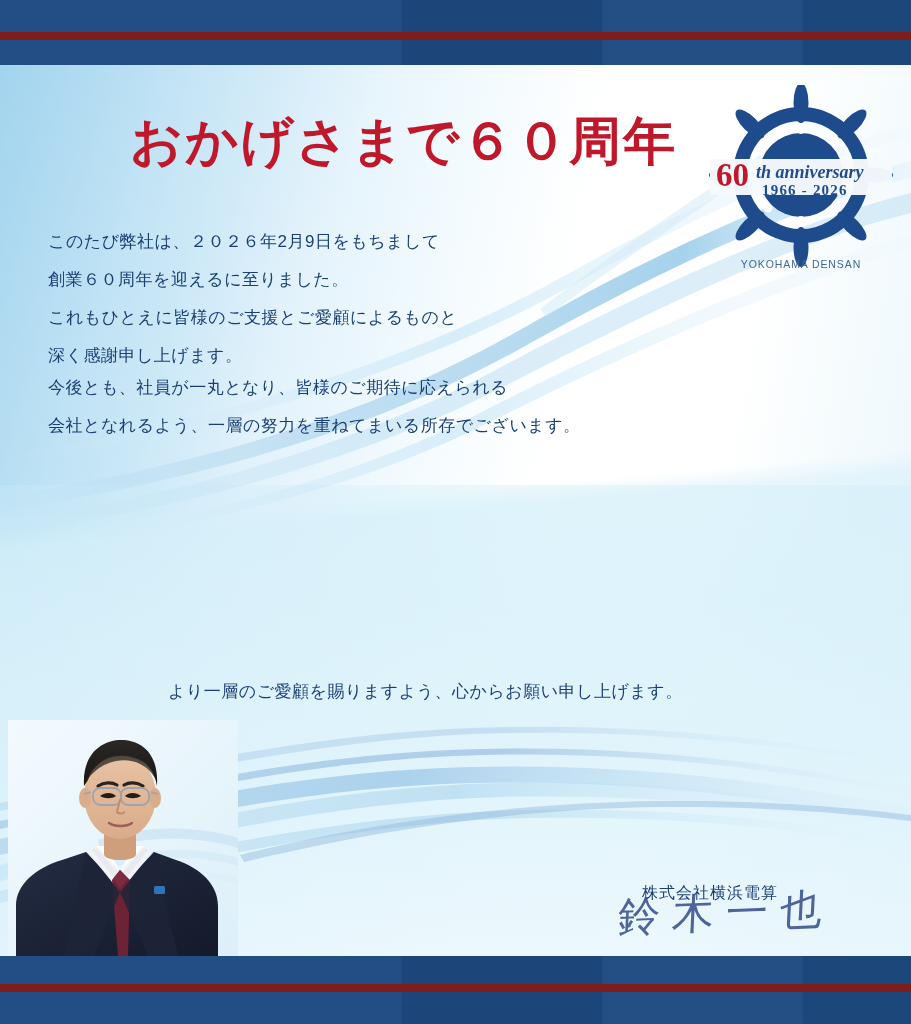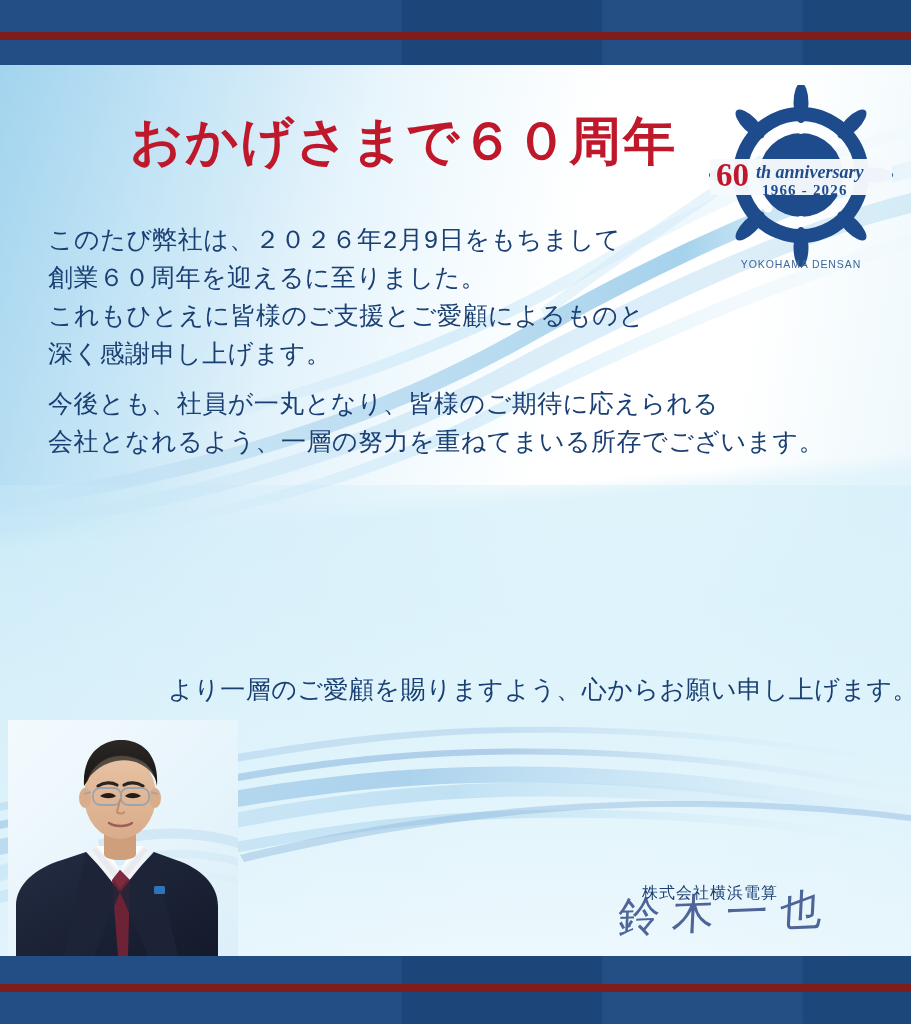--- a/index.html
+++ b/index.html
@@ -134,28 +134,28 @@
     z-index: 4;
     text-decoration: underline;
   }
   .logo svg { display: block; }
 
   
   .body-text {
     position: absolute;
     z-index: 3;
     color: #1a3f73;
-    font-family: Liberation Mono, monospace;
-    font-size: 25px;
+    font-family: Liberation Sans, sans-serif;
+    font-size: 17px;
     line-height: 38px;
     letter-spacing: 0.5px;
     white-space: pre;
   }
   .block-1 { left: 48px;  top: 158px; }
-  .block-2 { left: 48px;  top: 322px; }
+  .block-2 { left: 48px;  top: 304px; }
   .block-3 { left: 168px; top: 468px; }
   .block-4 { left: 168px; top: 608px; }
 
   
   .sign-lines {
     position: absolute;
     left: 560px;
     top: 738px;
     width: 300px;
     z-index: 3;

